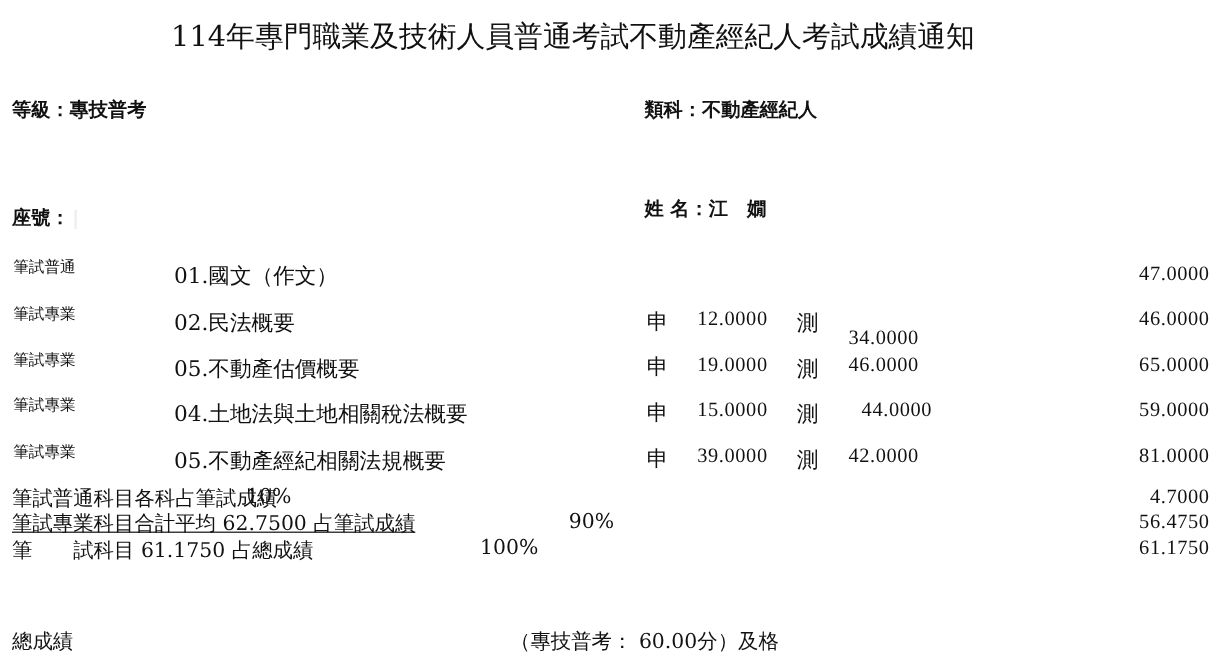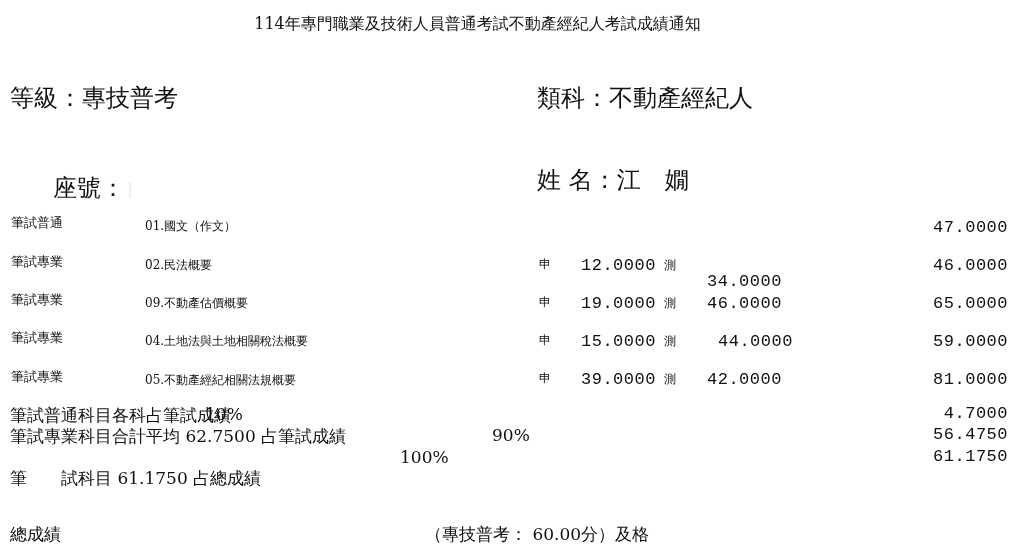--- a/index.html
+++ b/index.html
@@ -1,42 +1,42 @@
 <!DOCTYPE html>
 <html><head>
 <meta charset="utf-8">
 <style>
   html, body { margin: 0; padding: 0; background: #ffffff; }
   body {
     width: 1020px; height: 560px; position: relative; overflow: hidden;
     font-family: "DejaVu Serif", "Liberation Serif", serif; color: #111;
   }
   .abs { position: absolute; white-space: nowrap; }
-  .title { left: 0; width: 955px; top: 14px; text-align: center; font-size: 16px; }
-  .lbl-lg { font-size: 24px; }
+  .title { left: 0; width: 955px; top: 14px; text-align: center; font-size: 24px; }
+  .lbl-lg { font-size: 16px; font-weight: bold; }
   .lbl-sm { font-size: 13px; }
-  .subj { font-size: 12px; }
-  .num { font-size: 17px; font-family: Liberation Mono, monospace; letter-spacing: 0.5px; }
+  .subj { font-size: 18px; }
+  .num { font-size: 17px; font-family: Liberation Serif, serif; letter-spacing: 0.5px; }
   .right { text-align: right; }
   .sum { font-size: 17px; }
   .seat-blank { display: inline-block; width: 2px; height: 16px; background: #eee; vertical-align: middle; margin-left: 4px; }
 </style>
 </head>
 <body>
 
 <div class="abs title">114年專門職業及技術人員普通考試不動產經紀人考試成績通知</div>
 
 <div class="abs lbl-lg" style="left:10px; top:82px;">
   <span>等級：</span><span>專技普考</span>
 </div>
 <div class="abs lbl-lg" style="left:537px; top:82px;">
   <span>類科：</span><span>不動產經紀人</span>
 </div>
 
-<div class="abs lbl-lg" style="left:10px; top:172px;margin-left:43px;">
+<div class="abs lbl-lg" style="left:10px; top:172px;">
   <span>座號：</span><span class="seat-blank"></span>
 </div>
 <div class="abs lbl-lg" style="left:537px; top:164px;">
   <span>姓 名：</span><span>江　嫺</span>
 </div>
 
 <div>
   <div>
     <span class="abs lbl-sm" style="left:11px; top:214px;">筆試普通</span>
     <span class="abs subj" style="left:145px; top:218px;">01.國文（作文）</span>
@@ -48,21 +48,21 @@
     <span class="abs subj" style="left:145px; top:257px;">02.民法概要</span>
     <span class="abs subj" style="left:539px; top:256px;">申</span>
     <span class="abs num" style="left:581px; top:256px;">12.0000</span>
     <span class="abs subj" style="left:664px; top:257px;">測</span>
     <span class="abs num" style="left:707px; top:256px;margin-top:16px;">34.0000</span>
     <span class="abs num right" style="right:12px; top:256px;">46.0000</span>
   </div>
 
   <div>
     <span class="abs lbl-sm" style="left:11px; top:291px;">筆試專業</span>
-    <span class="abs subj" style="left:145px; top:295px;">09.不動產估價概要</span>
+    <span class="abs subj" style="left:145px; top:295px;">05.不動產估價概要</span>
     <span class="abs subj" style="left:539px; top:294px;">申</span>
     <span class="abs num" style="left:581px; top:294px;">19.0000</span>
     <span class="abs subj" style="left:664px; top:295px;">測</span>
     <span class="abs num" style="left:707px; top:294px;">46.0000</span>
     <span class="abs num right" style="right:12px; top:294px;">65.0000</span>
   </div>
 
   <div>
     <span class="abs lbl-sm" style="left:11px; top:329px;">筆試專業</span>
     <span class="abs subj" style="left:145px; top:333px;">04.土地法與土地相關稅法概要</span>
@@ -82,25 +82,25 @@
     <span class="abs num" style="left:707px; top:370px;">42.0000</span>
     <span class="abs num right" style="right:12px; top:370px;text-align:center;">81.0000</span>
   </div>
 </div>
 
 <div>
   <span class="abs sum" style="left:10px; top:404px;">筆試普通科目各科占筆試成績</span>
   <span class="abs sum" style="left:205px; top:404px;">10%</span>
   <span class="abs num right" style="right:12px; top:404px;">4.7000</span>
 
-  <span class="abs sum" style="left:10px; top:425px;">筆試專業科目合計平均 62.7500 占筆試成績</span>
-  <span class="abs sum" style="left:492px; top:425px;">90%</span>
+  <span class="abs sum" style="left:10px; top:425px;text-decoration:underline;">筆試專業科目合計平均 62.7500 占筆試成績</span>
+  <span class="abs sum" style="left:474px; top:425px;">90%</span>
   <span class="abs num right" style="right:12px; top:425px;">56.4750</span>
 
-  <span class="abs sum" style="left:10px; top:447px;margin-top:20px;">筆　　試科目 61.1750 占總成績</span>
+  <span class="abs sum" style="left:10px; top:447px;">筆　　試科目 61.1750 占總成績</span>
   <span class="abs sum" style="left:400px; top:447px;">100%</span>
   <span class="abs num right" style="right:12px; top:447px;">61.1750</span>
 </div>
 
 <div>
   <span class="abs sum" style="left:10px; top:523px;">總成績</span>
   <span class="abs sum" style="left:146px; top:523px;margin-top:43px;">61.18分</span>
   <span class="abs sum" style="left:425px; top:523px;">（專技普考： 60.00分）及格</span>
 </div>
 

